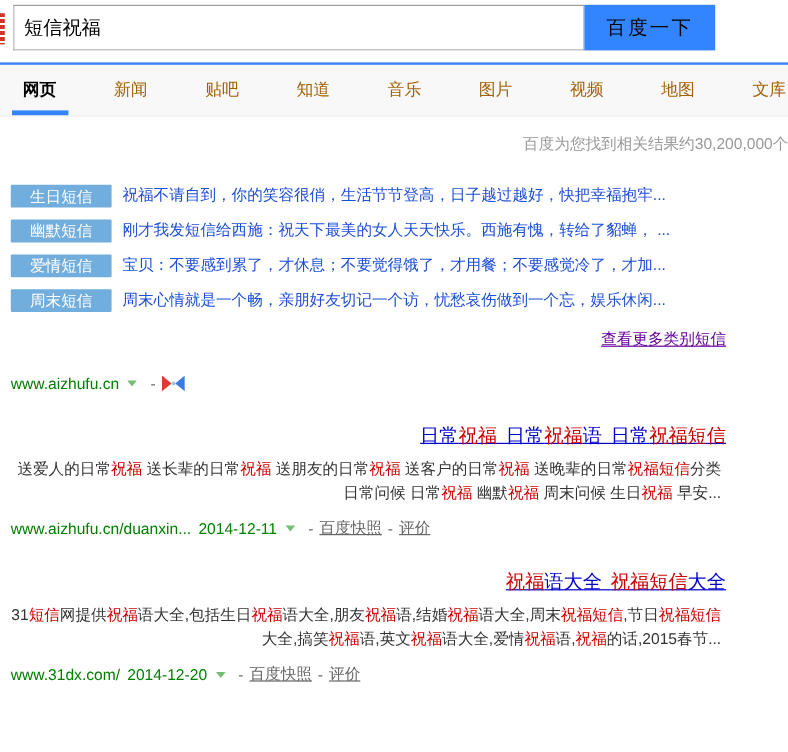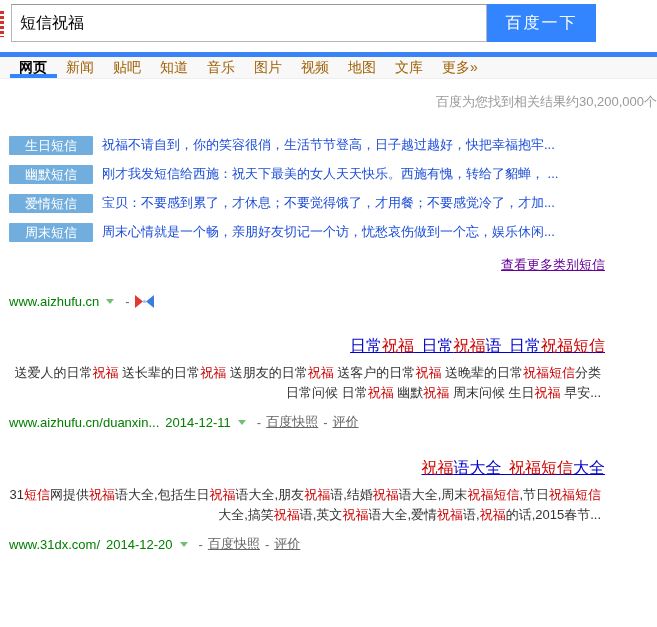--- a/index.html
+++ b/index.html
@@ -9,28 +9,28 @@
 
   
   .logo-edge { position:absolute; left:0; top:11px; width:4px; height:26px;
     background:repeating-linear-gradient(180deg,#d0342c 0 3px,#fff 3px 5px); }
 
   
   .search-row { display:flex; padding:4px 0 0 11px; }
   .search-input { width:476px; height:38px; border:1px solid #b6b6b6; border-top-color:#9a9a9a;
     font-size:16px; padding:0 8px; outline:none; color:#000;
     font-family:"Liberation Sans","DejaVu Sans",sans-serif; }
-  .search-btn { width:109px; height:38px; border:none; background:#3385ff; color:#ffffff;
+  .search-btn { width:109px; height:38px; border:none; background:#3385ff; color:#000000;
     font-size:16px; letter-spacing:2px; cursor:pointer;
     font-family:"Liberation Sans","DejaVu Sans",sans-serif; }
 
   
-  .nav { margin-top:10px; height:27px; background:#f8f8f8;
-    border-top:5px solid #3b82f6; border-bottom:1px solid #eee;
-    display:flex; align-items:stretch; padding-left:19px; font-size:14px; color:#555; }
+  .nav { margin-top:10px; height:45px; background:#f8f8f8;
+    border-top:2px solid #3b82f6; border-bottom:1px solid #eee;
+    display:flex; align-items:stretch; padding-left:19px; font-size:14px; color:#555;gap:29px; }
   .tab { display:flex; align-items:center; position:relative; margin-right:19px;
     white-space:nowrap; cursor:pointer; text-decoration:none; color:#a16207; }
   .tab.active { font-weight:bold; color:#000; }
   .tab.active::after { content:""; position:absolute; left:-9px; right:-10px; bottom:0;
     height:4px; background:#3385ff; }
 
   
   .main { padding-left:9px;text-align:right; }
   .stats { color:#999; font-size:13px; margin:14px 0 25px; }
   .result { margin-bottom:26px; max-width:596px; }

